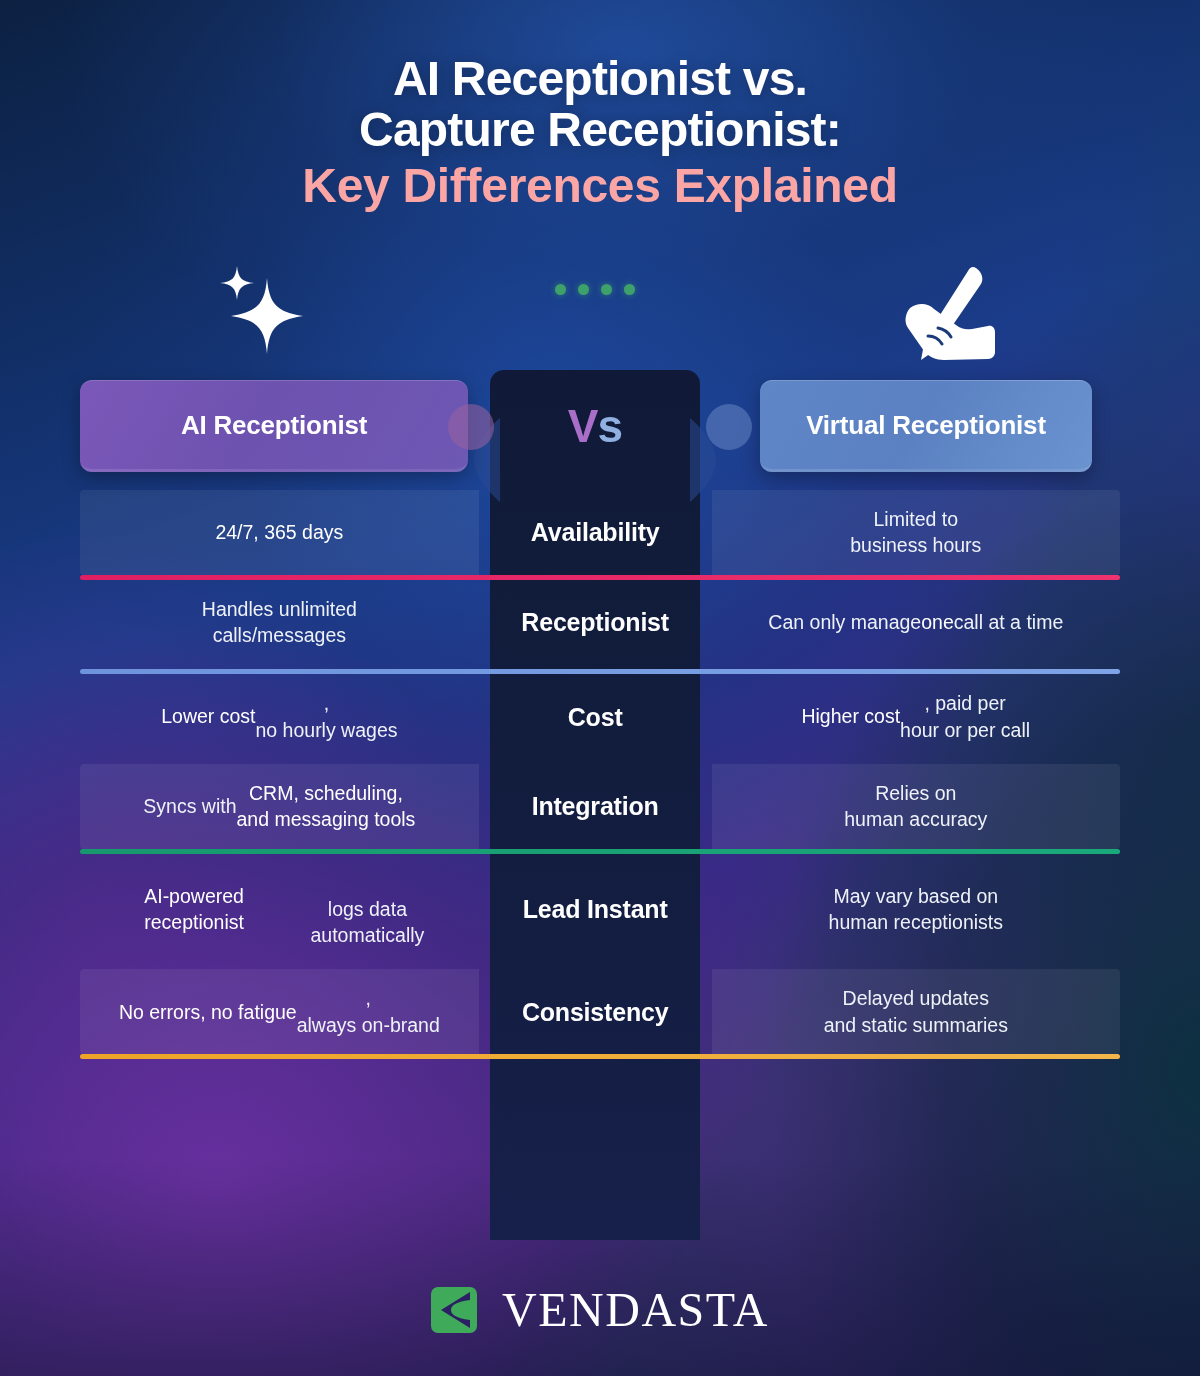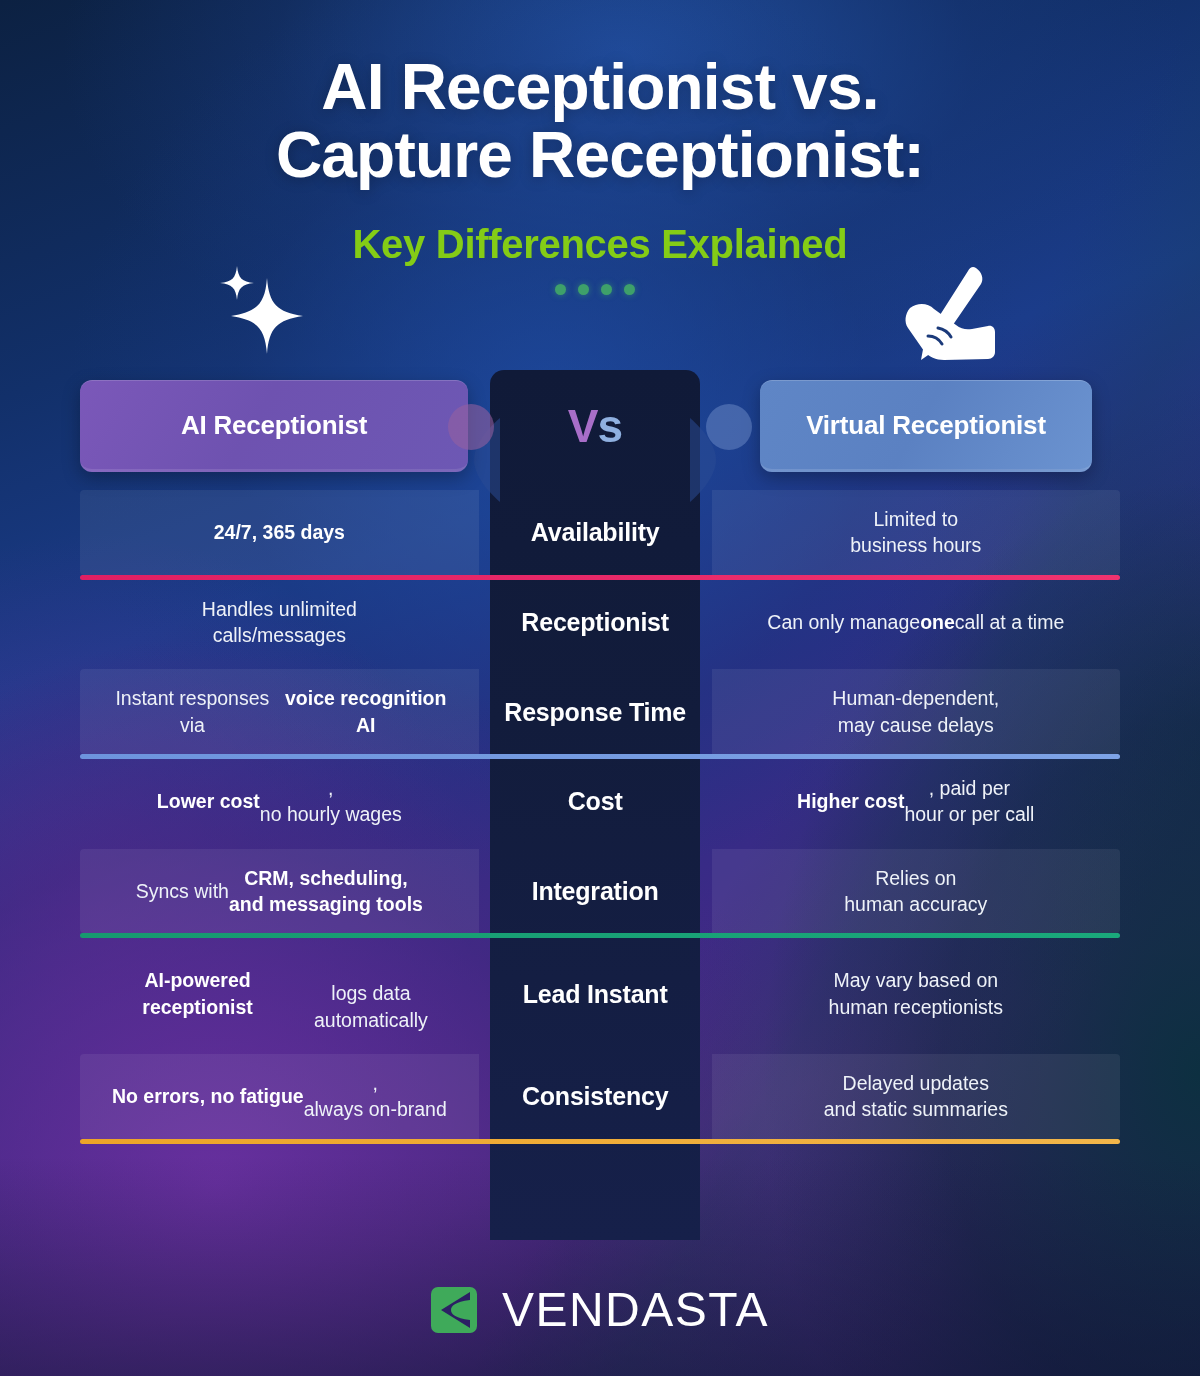--- a/index.html
+++ b/index.html
@@ -56,33 +56,33 @@
   
   .bg-swoosh {
     background:
       linear-gradient(118deg, rgba(0,0,0,0) 62%, rgba(20,64,82,.28) 70%, rgba(0,0,0,0) 84%);
   }
 
   
   .header { position:absolute; top:0; left:0; width:1200px; text-align:center; z-index:5; }
   .title {
     font-weight:700;
-    font-size:64px;
+    font-size:48px;
     line-height:1.06;
     color:#ffffff;
     letter-spacing:-0.8px;
     padding-top:54px;
     text-shadow:0 2px 14px rgba(0,0,0,.25);
   }
   .title .ln { display:block; }
   .subtitle {
-    margin-top:32px;
+    margin-top:2px;
     font-weight:700;
-    font-size:40px;
-    color:#84cc16;
+    font-size:48px;
+    color:#fca5a5;
     letter-spacing:-0.3px;
   }
 
   
   .deco { position:absolute; top:252px; left:0; width:1200px; height:120px; z-index:6; }
   .sparkle-wrap { position:absolute; left:205px; top:2px; width:110px; height:110px; }
   .pen-wrap     { position:absolute; left:888px; top:10px; width:110px; height:100px; }
   .dots {
     position:absolute; left:555px; top:32px;
     display:flex; gap:12px; align-items:center;
@@ -170,34 +170,35 @@
     display:flex; align-items:center; justify-content:center;
     text-align:center; padding:16px 26px;
     font-size:19.5px; line-height:1.35; color:#eef2f8; font-weight:400;
   }
   .cell-center {
     display:flex; align-items:center; justify-content:center;
     text-align:center; padding:16px 8px;
     font-size:25px; line-height:1.2; font-weight:700; color:#ffffff;
     letter-spacing:-0.2px;
   }
-  .cell-left b, .cell-right b { font-weight:700; color:#ffffff; }
+  .cell-left b, .cell-right b { font-weight:400; color:#ffffff; }
 
   .rule { height:5px; width:1040px; border-radius:3px; }
   .rule.pink   { background:linear-gradient(90deg,#e01f63,#f0336f); }
   .rule.blue   { background:linear-gradient(90deg,#6d94dd,#7ea3e6); }
   .rule.green  { background:linear-gradient(90deg,#17996f,#1aa97b); }
   .rule.gold   { background:linear-gradient(90deg,#eda427,#f2b64a); }
   .rule.spacer { background:transparent; }
 
   
   .footer {
     position:absolute; left:0; top:1282px; width:1200px;
     display:flex; align-items:center; justify-content:center; gap:25px;
     z-index:6;
+    font-family:Liberation Serif, serif;
   }
   .logo-mark { width:46px; height:46px; }
   .logo-text {
     font-size:48px; font-weight:400; color:#ffffff;
     letter-spacing:1.5px;
   }
 </style>
 </head>
 <body>
 
@@ -294,25 +295,20 @@
           <div class="cell-center">Availability</div>
           <div class="cell-right">Limited to<br>business hours</div>
         </div>
         <div class="rule pink"></div>
         <div class="row">
           <div class="cell-left">Handles unlimited<br>calls/messages</div>
           <div class="cell-center">Receptionist</div>
           <div class="cell-right">Can only manage<br><b>one</b> call at a time</div>
         </div>
         <div class="rule spacer"></div>
-        <div class="row shade">
-          <div class="cell-left">Instant responses via<br><b>voice recognition AI</b></div>
-          <div class="cell-center">Response Time</div>
-          <div class="cell-right">Human-dependent,<br>may cause delays</div>
-        </div>
         <div class="rule blue"></div>
         <div class="row">
           <div class="cell-left"><b>Lower cost</b>,<br>no hourly wages</div>
           <div class="cell-center">Cost</div>
           <div class="cell-right"><b>Higher cost</b>, paid per<br>hour or per call</div>
         </div>
         <div class="rule spacer"></div>
         <div class="row shade">
           <div class="cell-left">Syncs with <b>CRM, scheduling,<br>and messaging tools</b></div>
           <div class="cell-center">Integration</div>

